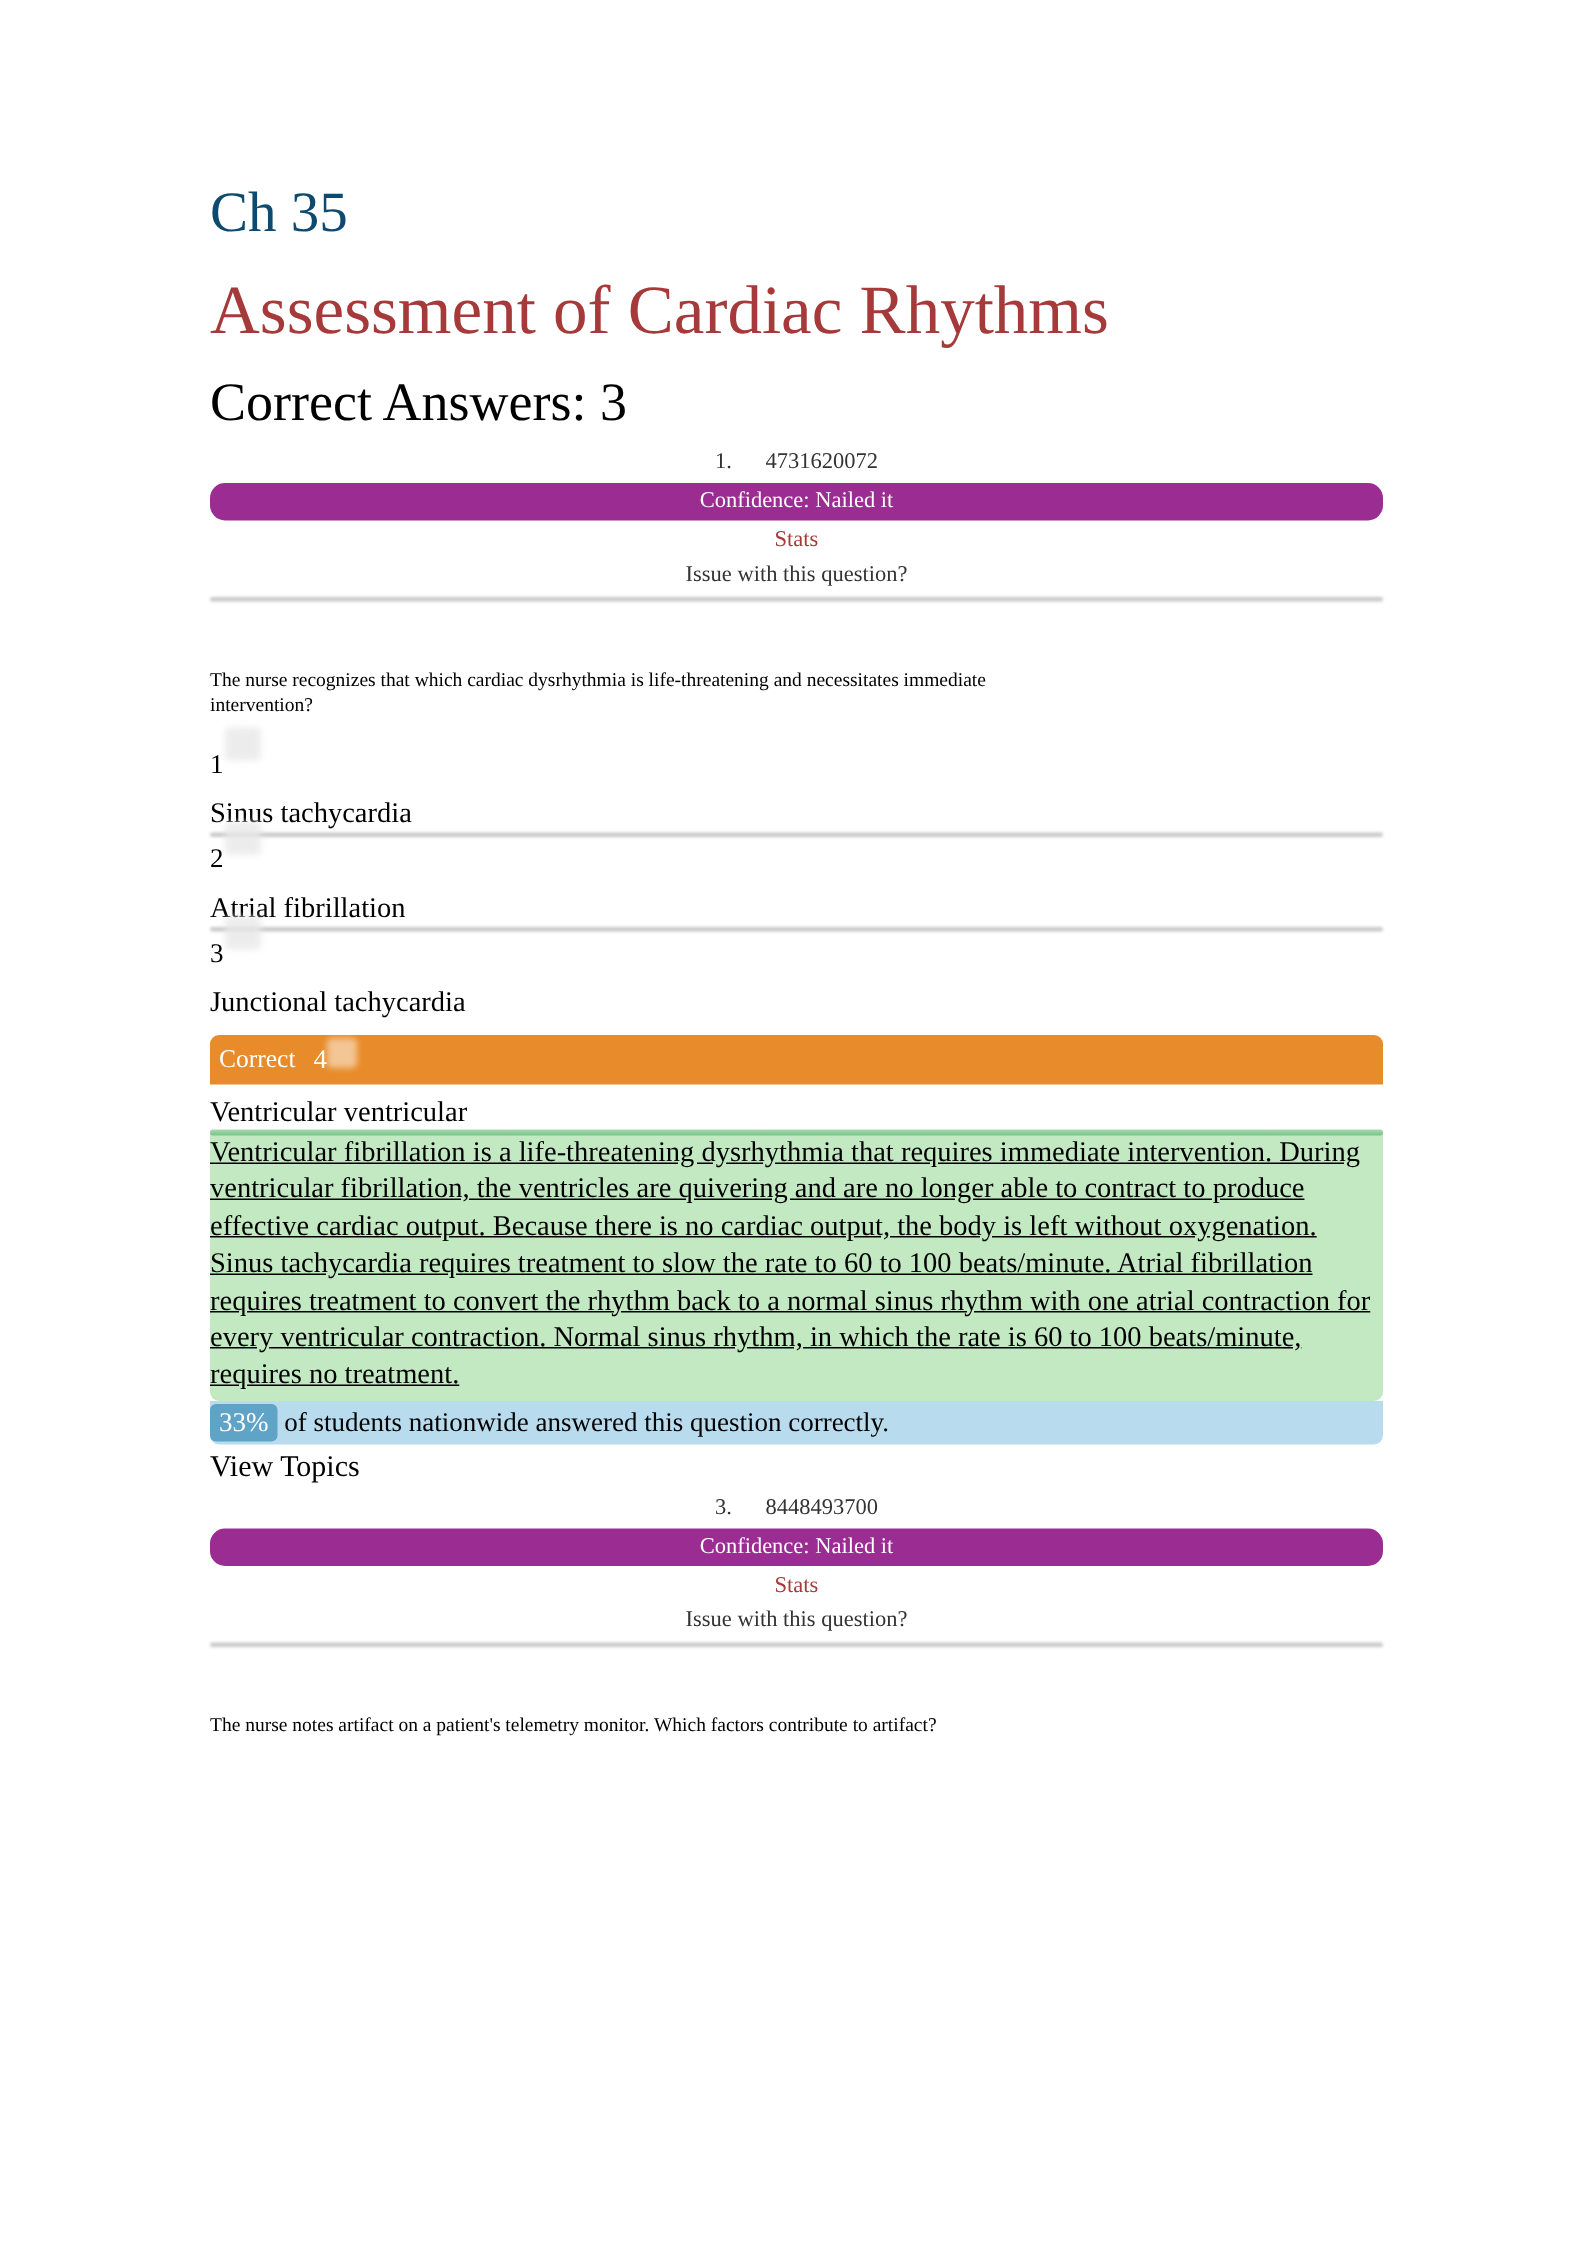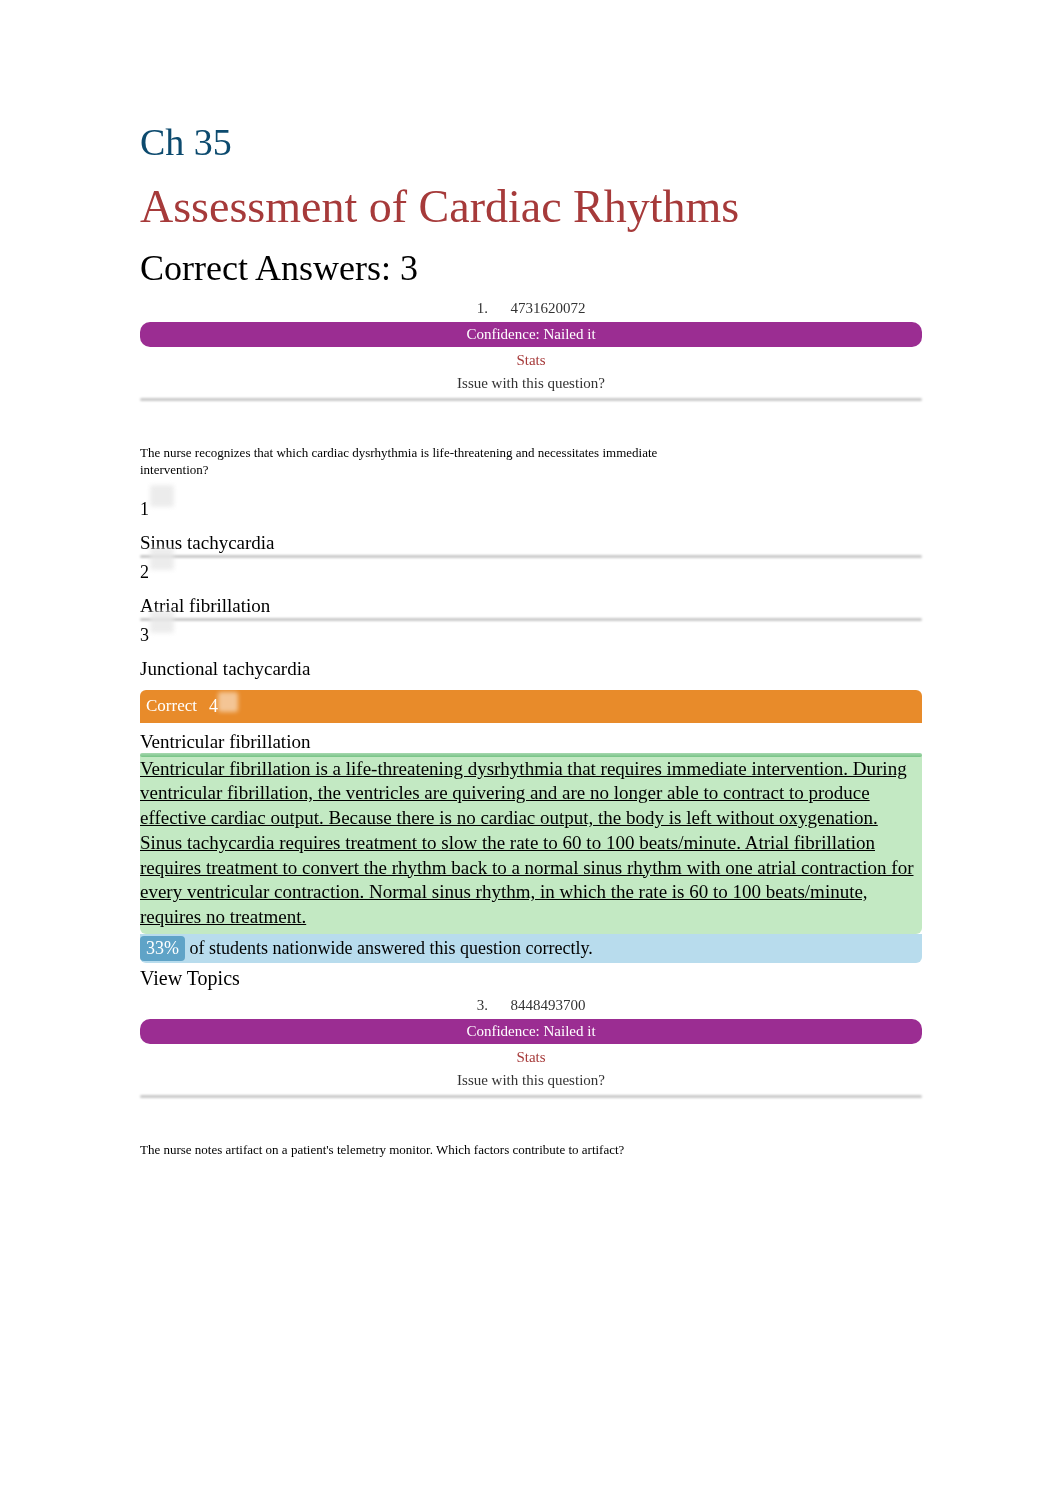--- a/index.html
+++ b/index.html
@@ -212,21 +212,21 @@
 <div class="option-text underlined">Atrial fibrillation</div>
 
 <div class="option-num">3</div>
 <div class="option-text">Junctional tachycardia</div>
 
 <div class="correct-row">
   <span class="correct-label">Correct</span>
   <span class="correct-num">4</span>
   <span class="blur-box"></span>
 </div>
-<div class="correct-answer">Ventricular fibrillation</div>
+<div class="correct-answer">Ventricular ventricular</div>
 
 <div class="explanation">Ventricular fibrillation is a life-threatening dysrhythmia that requires immediate intervention. During ventricular fibrillation, the ventricles are quivering and are no longer able to contract to produce effective cardiac output. Because there is no cardiac output, the body is left without oxygenation. Sinus tachycardia requires treatment to slow the rate to 60 to 100 beats/minute. Atrial fibrillation requires treatment to convert the rhythm back to a normal sinus rhythm with one atrial contraction for every ventricular contraction. Normal sinus rhythm, in which the rate is 60 to 100 beats/minute, requires no treatment.</div>
 
 <div class="stats-row">
   <span class="percent">33%</span><span> of students nationwide answered this question correctly.</span>
 </div>
 
 <div class="view-topics">View Topics</div>
 
 <div class="meta-block">

